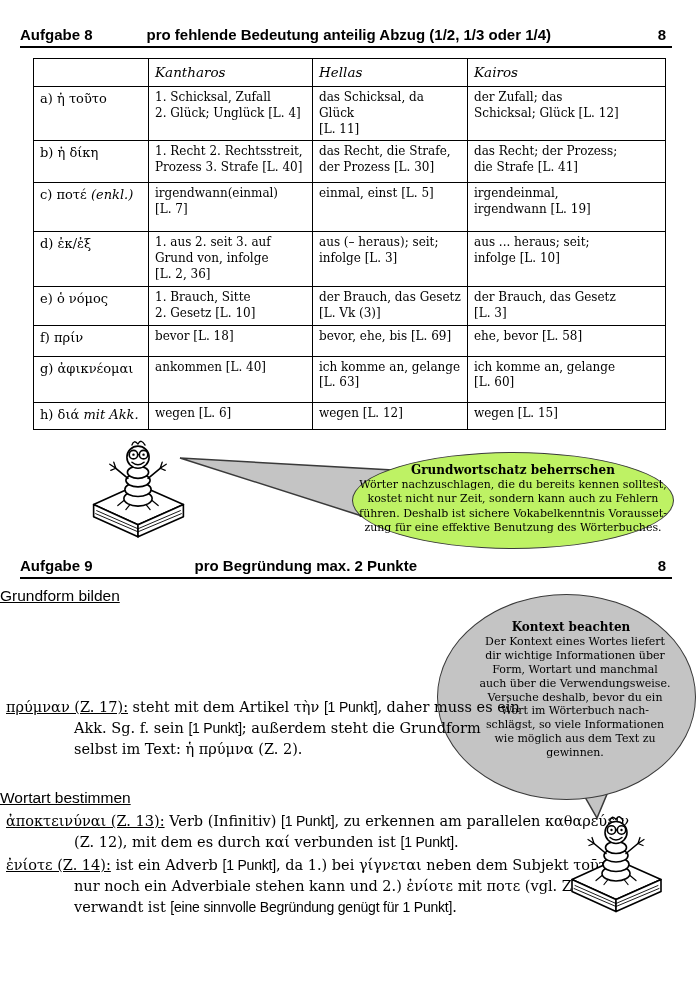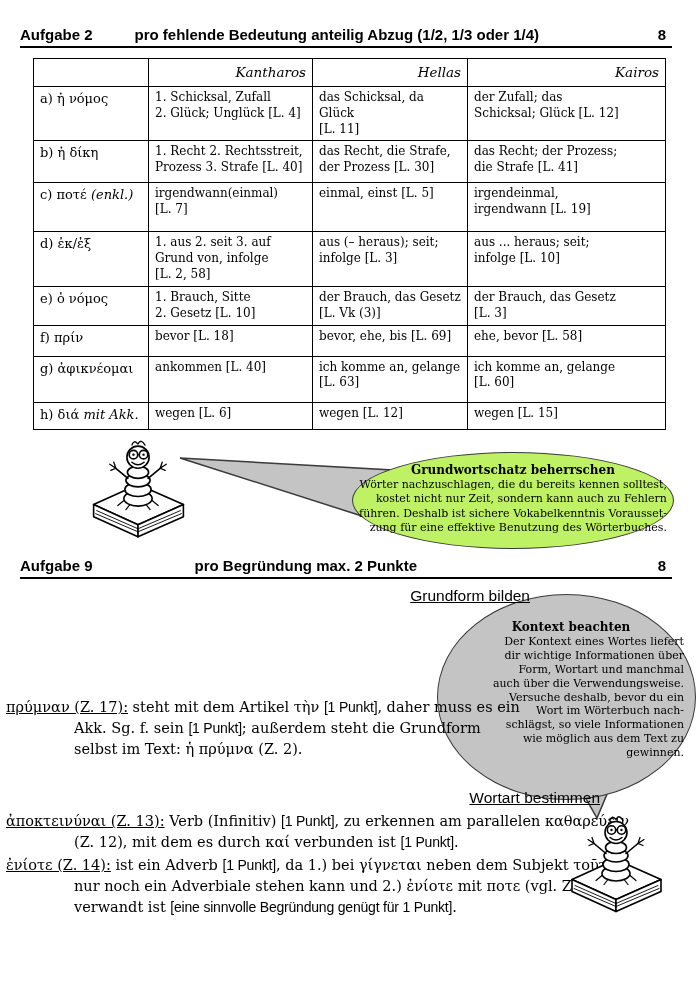--- a/index.html
+++ b/index.html
@@ -5,103 +5,103 @@
   html,body{margin:0;padding:0;background:#ffffff;}
   .page{position:relative;width:698px;height:1006px;background:#ffffff;color:#000;
         font-family:"DejaVu Serif",serif;overflow:hidden;}
 
   
   .hdr{position:absolute;left:20px;right:26px;display:flex;align-items:baseline;
        border-bottom:2px solid #000;padding-bottom:3px;
        font-family:"Liberation Sans",sans-serif;font-weight:bold;font-size:15px;}
   #hdr8{top:26px;}
   #hdr9{top:557px;}
-  .hdr-mid{margin-left:42px;}
+  .hdr-mid{margin-left:54px;}
   #hdr9 .hdr-mid{margin-left:102px;}
   .hdr-pts{margin-left:auto;margin-right:6px;}
 
   
   .vocab{position:absolute;left:33px;top:58px;width:632px;border-collapse:collapse;
          table-layout:fixed;font-size:12px;line-height:1.32;}
   .vocab th,.vocab td{border:1.5px solid #000;padding:3px 6px;vertical-align:top;
          white-space:pre-line;font-weight:normal;text-align:left;}
-  .vocab th{text-align:right;font-style:italic;font-size:13.5px;vertical-align:middle;}
+  .vocab th{text-align:left;font-style:italic;font-size:13.5px;vertical-align:middle;}
   .vocab td.term{font-size:13px;white-space:normal;}
   .vocab td.term i{font-style:italic;}
   .vocab tr:nth-child(1) th{height:21px;}
   .vocab tr:nth-child(2) td{height:36px;}
   .vocab tr:nth-child(3) td{height:35px;}
   .vocab tr:nth-child(4) td{height:42px;}
   .vocab tr:nth-child(5) td{height:46px;}
   .vocab tr:nth-child(6) td{height:31px;}
   .vocab tr:nth-child(7) td{height:24px;}
   .vocab tr:nth-child(8) td{height:39px;}
   .vocab tr:nth-child(9) td{height:20px;}
 
   
   .tail{position:absolute;}
   #tail1{left:150px;top:442px;width:260px;height:90px;}
   #bubble1{position:absolute;left:352px;top:452px;width:322px;height:97px;
            background:#bef264;border:1.5px solid #3a3a3a;border-radius:50%;
            box-sizing:border-box;text-align:center;padding-top:10px;
            font-size:11px;line-height:1.28;}
   .bub-title{font-weight:bold;font-size:12px;text-align:center;}
-  .bub-lines{display:inline-block;text-align:right;}
+  .bub-lines{display:inline-block;text-align:center;}
   #tail2{left:545px;top:752px;width:100px;height:70px;}
   #bubble2{position:absolute;left:437px;top:594px;width:259px;height:206px;
            background:#c4c4c4;border:1.5px solid #3a3a3a;border-radius:50%;
            box-sizing:border-box;padding:25px 0 0 28px;font-size:11px;line-height:1.26;}
   #bubble2 .bub-title{width:210px;}
   #bubble2 .bub-lines{width:218px;}
 
   .worm{position:absolute;}
   #worm1{left:84px;top:438px;width:108px;height:116px;}
   #worm2{left:566px;top:806px;width:100px;height:130px;}
 
   
   .section-heading{position:absolute;font-family:"Liberation Sans",sans-serif;
-      font-size:15.5px;text-decoration:underline;text-align:right;}
+      font-size:15.5px;text-decoration:underline;text-align:left;}
   #grundform-heading{left:0;top:587px;width:530px;}
   #wortart-heading{left:0;top:789px;width:600px;}
   .para{position:absolute;font-size:14.5px;line-height:21px;
         padding-left:68px;text-indent:-68px;}
   #p1{left:6px;top:611px;width:448px;}
   #p2{left:6px;top:697px;width:448px;}
   #p3{left:6px;top:811px;width:560px;}
   #p4{left:6px;top:855px;width:560px;}
   .seg-lead{text-decoration:underline;}
   .seg-sans{font-family:"Liberation Sans",sans-serif;font-size:14px;letter-spacing:-0.2px;}
 </style>
 </head>
 <body>
 
 <div class="page">
 
   <div class="hdr" id="hdr8">
-    <span>Aufgabe 2</span>
+    <span>Aufgabe 8</span>
     <span class="hdr-mid">pro fehlende Bedeutung anteilig Abzug (1/2, 1/3 oder 1/4)</span>
     <span class="hdr-pts">8</span>
   </div>
 
   <table class="vocab">
     <colgroup>
         <col style="width:115px">
         <col style="width:164px">
         <col style="width:155px">
         <col style="width:198px">
       </colgroup>
     <tbody>
         <tr>
       <th></th>
       <th>Kantharos</th>
       <th>Hellas</th>
       <th>Kairos</th>
     </tr>
     <tr>
-      <td class="term"><span>a) ἡ νόμος</span> <i></i></td>
+      <td class="term"><span>a) ἡ τοῦτο</span> <i></i></td>
       <td>1. Schicksal, Zufall
 2. Glück; Unglück [L. 4]</td>
       <td>das Schicksal, da Glück
 [L. 11]</td>
       <td>der Zufall; das
 Schicksal; Glück [L. 12]</td>
     </tr>
     <tr>
       <td class="term"><span>b) ἡ δίκη</span> <i></i></td>
       <td>1. Recht 2. Rechtsstreit,
@@ -116,21 +116,21 @@
       <td>irgendwann(einmal)
 [L. 7]</td>
       <td>einmal, einst [L. 5]</td>
       <td>irgendeinmal,
 irgendwann [L. 19]</td>
     </tr>
     <tr>
       <td class="term"><span>d) ἐκ/ἐξ</span> <i></i></td>
       <td>1. aus 2. seit 3. auf
 Grund von, infolge
-[L. 2, 58]</td>
+[L. 2, 36]</td>
       <td>aus (– heraus); seit;
 infolge [L. 3]</td>
       <td>aus ... heraus; seit;
 infolge [L. 10]</td>
     </tr>
     <tr>
       <td class="term"><span>e) ὁ νόμος</span> <i></i></td>
       <td>1. Brauch, Sitte
 2. Gesetz [L. 10]</td>
       <td>der Brauch, das Gesetz

